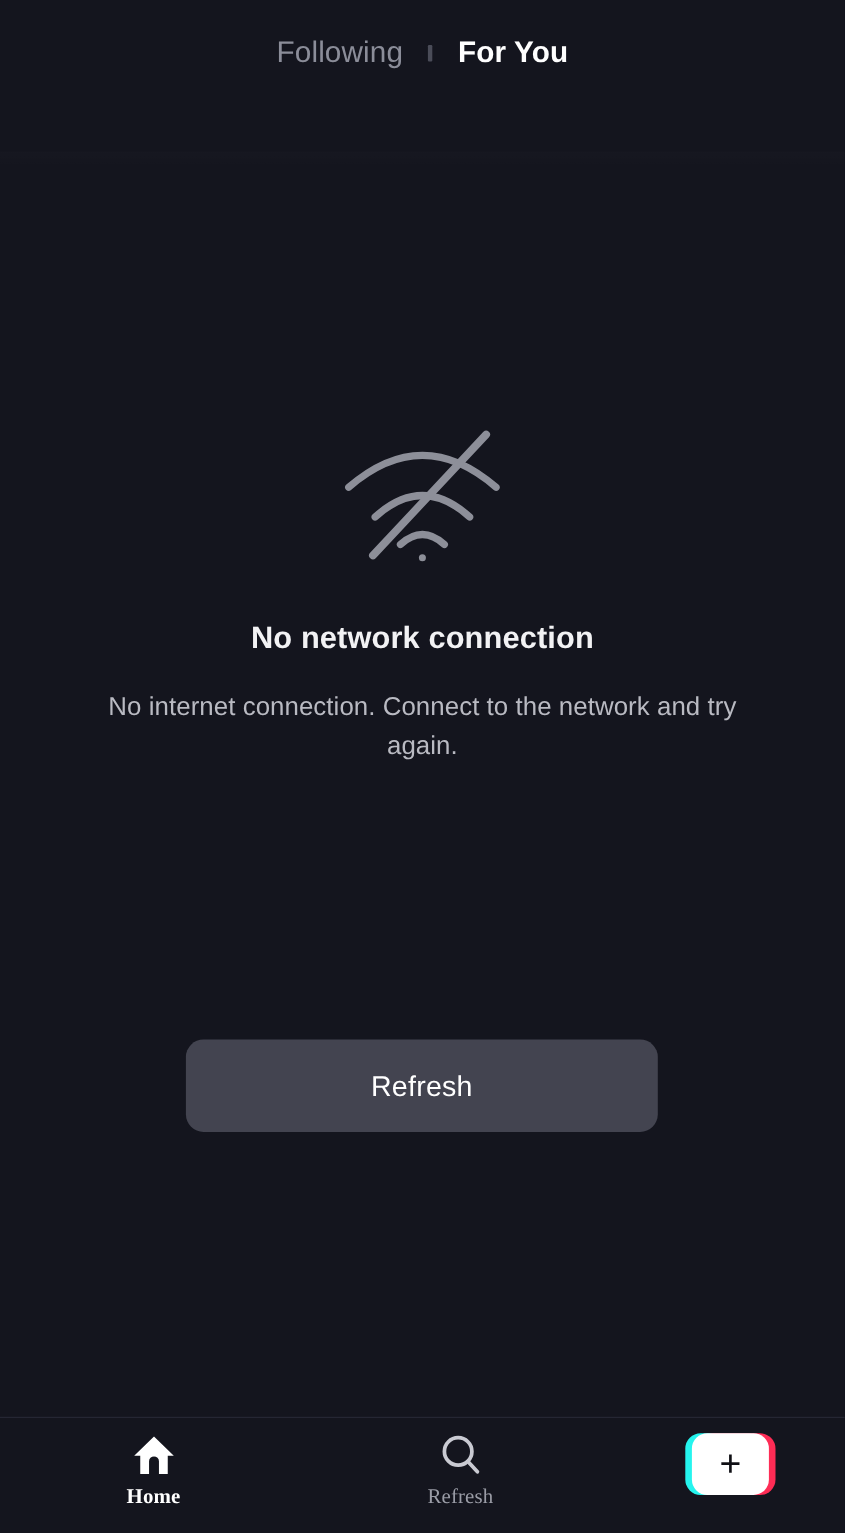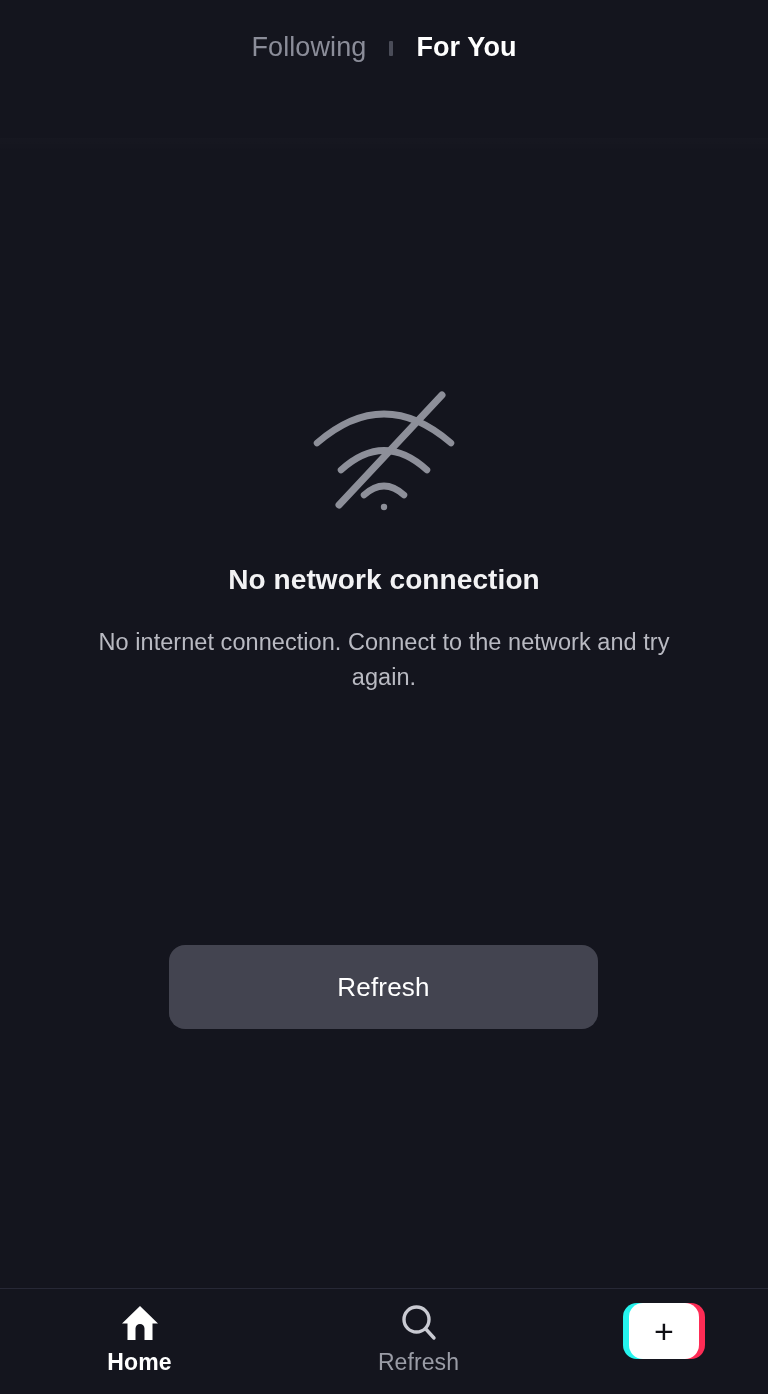--- a/index.html
+++ b/index.html
@@ -159,25 +159,26 @@
   }
 
   .nav-icon {
     height: 42px;
     display: flex;
     align-items: center;
     justify-content: center;
   }
 
   .nav-label {
-    font-size: 23px;
+    font-size: 19px;
     line-height: 1;
     color: #9a9ca6;
     font-weight: 400;
     letter-spacing: 0.1px;
+    font-family: Liberation Serif, serif;
   }
   .nav-item.active .nav-label {
     color: #ffffff;
     font-weight: 700;
   }
 
   
   .create-button {
     position: relative;
     width: 84px;

